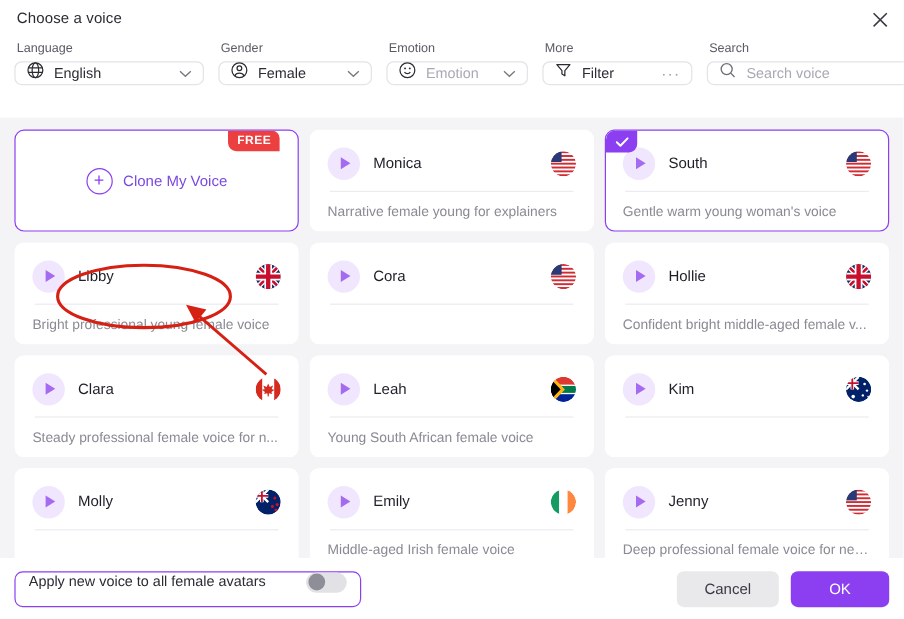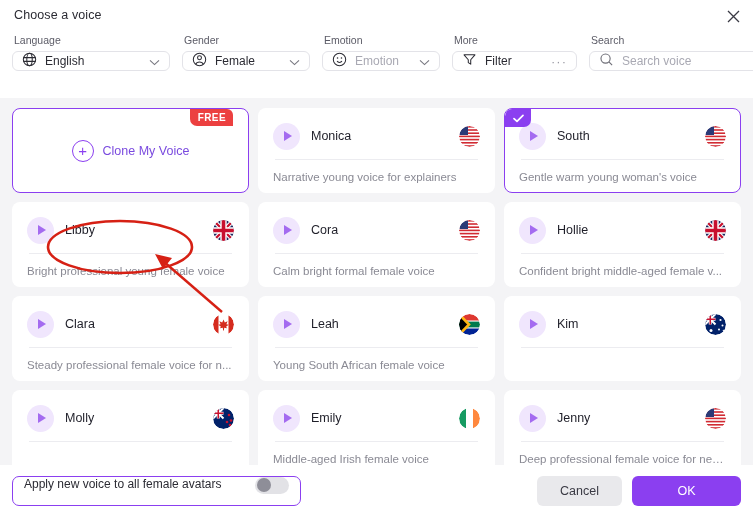--- a/index.html
+++ b/index.html
@@ -174,21 +174,21 @@
     background: #8e8e98;
   }
   .footer-actions { margin-left: auto; display: flex; gap: 10px; }
   .btn {
     height: 30px; border-radius: 6px; border: none;
     font-family: "Liberation Sans", sans-serif;
     font-size: 12.5px; cursor: pointer;
     display: flex; align-items: center; justify-content: center;
   }
   .btn-cancel { width: 85px; background: #e9e9ec; color: #3a3a44; }
-  .btn-ok { width: 109px; background: #8b3ff0; color: #fff; }
+  .btn-ok { width: 82px; background: #8b3ff0; color: #fff; }
 </style>
 </head>
 <body>
 
 <div class="dialog">
 
   <div class="header">
     <div class="dialog-title">Choose a voice</div>
     <div class="close-btn">
       <svg width="13" height="13" viewBox="0 0 13 13">
@@ -317,21 +317,21 @@
                     <rect y="9.6" width="21" height="1.6"></rect>
                     <rect y="12.8" width="21" height="1.6"></rect>
                     <rect y="16" width="21" height="1.6"></rect>
                     <rect y="19.2" width="21" height="1.6"></rect>
                   </g>
                   <rect width="9" height="9" fill="#2a3a77"></rect>
                 </g>
               </svg></span>
           </div>
           <div class="divider"></div>
-          <div class="desc">Narrative young voice for explainers</div>
+          <div class="desc">Narrative female young for explainers</div>
         </div>
         <div class="card selected">
           <div class="check-badge">
             <svg width="11" height="9" viewBox="0 0 11 9">
               <path d="M1 4.6 L4 7.4 L10 1.3" fill="none" stroke="#fff" stroke-width="1.7" stroke-linecap="round" stroke-linejoin="round"></path>
             </svg>
           </div>
           <div class="card-row">
             <span class="play">
               <span class="play-tri"></span>
@@ -406,21 +406,20 @@
                     <rect y="9.6" width="21" height="1.6"></rect>
                     <rect y="12.8" width="21" height="1.6"></rect>
                     <rect y="16" width="21" height="1.6"></rect>
                     <rect y="19.2" width="21" height="1.6"></rect>
                   </g>
                   <rect width="9" height="9" fill="#2a3a77"></rect>
                 </g>
               </svg></span>
           </div>
           <div class="divider"></div>
-          <div class="desc">Calm bright formal female voice</div>
         </div>
         <div class="card">
           <div class="card-row">
             <span class="play">
               <span class="play-tri"></span>
             </span>
             <span class="voice-name">Hollie</span>
             <span class="flag"><svg viewBox="0 0 21 21" width="21" height="21">
                 <defs>
                   <clipPath id="c-gb">

